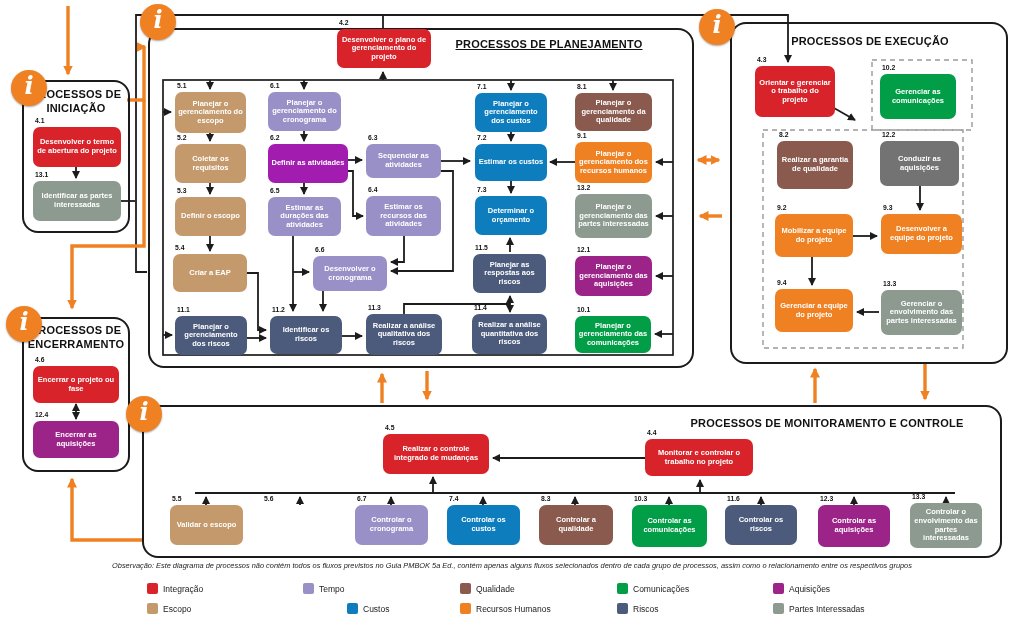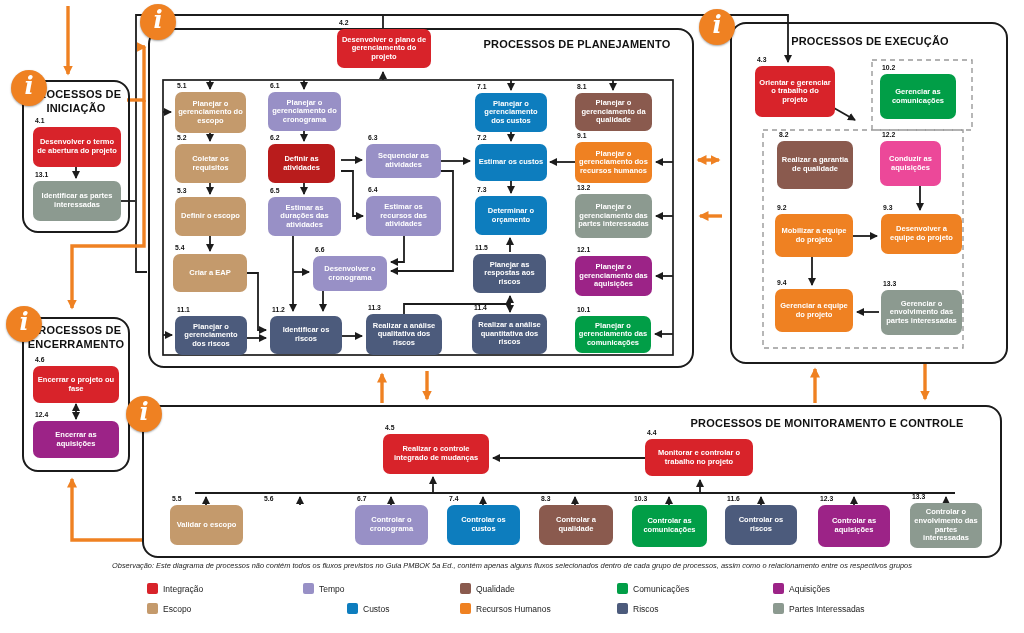--- a/index.html
+++ b/index.html
@@ -105,21 +105,21 @@
       <path d="M815,403 V369" fill="none" stroke="#ef8122" stroke-width="3.4" marker-end="url(#ar-o)"></path>
       <path d="M925,364 V399" fill="none" stroke="#ef8122" stroke-width="3.4" marker-end="url(#ar-o)"></path>
       <path d="M698,160 H719" fill="none" stroke="#ef8122" stroke-width="3.4" marker-end="url(#ar-o)" marker-start="url(#ar-o)"></path>
       <path d="M722,216 H700" fill="none" stroke="#ef8122" stroke-width="3.4" marker-end="url(#ar-o)"></path>
     </svg>
   <div class="note">Observação: Este diagrama de processos não contém todos os fluxos previstos no Guia PMBOK 5a Ed., contém apenas alguns fluxos selecionados dentro de cada grupo de processos, assim como o relacionamento entre os respectivos grupos</div>
 <div class="frame" style="left: 22px; top: 80px; width: 108px; height: 153px;"></div>
     <div class="group-title" style="left: 26px; top: 88px; width: 100px;">PROCESSOS DE
 INICIAÇÃO</div>
     <div class="frame" style="left: 148px; top: 28px; width: 546px; height: 340px;"></div>
-    <div class="group-title" style="left: 452px; top: 38px; width: 250px;">PROCESSOS DE PLANEJAMENTO</div>
+    <div class="group-title" style="left: 424px; top: 38px; width: 250px; text-decoration: underline;">PROCESSOS DE PLANEJAMENTO</div>
     <div class="frame" style="left: 730px; top: 22px; width: 278px; height: 342px;"></div>
     <div class="group-title" style="left: 760px; top: 35px; width: 220px;">PROCESSOS DE EXECUÇÃO</div>
     <div class="frame" style="left: 22px; top: 317px; width: 108px; height: 155px;"></div>
     <div class="group-title" style="left: 24px; top: 324px; width: 104px;">PROCESSOS DE
 ENCERRAMENTO</div>
     <div class="frame" style="left: 142px; top: 405px; width: 860px; height: 153px;"></div>
     <div class="group-title" style="left: 662px; top: 417px; width: 330px;">PROCESSOS DE MONITORAMENTO E CONTROLE</div>
     <div class="proc" style="left: 33px; top: 127px; width: 88px; height: 40px; background: rgb(216, 35, 42);">
       <span>Desenvolver o termo de abertura do projeto</span>
     </div>
@@ -145,21 +145,21 @@
     </div>
     <div class="pnum" style="left: 177px; top: 82px;">5.1</div>
     <div class="proc" style="left: 268px; top: 92px; width: 73px; height: 39px; background: rgb(152, 144, 198);">
       <span>Planejar o gerenciamento do cronograma</span>
     </div>
     <div class="pnum" style="left: 270px; top: 82px;">6.1</div>
     <div class="proc" style="left: 175px; top: 144px; width: 71px; height: 39px; background: rgb(196, 154, 108);">
       <span>Coletar os requisitos</span>
     </div>
     <div class="pnum" style="left: 177px; top: 134px;">5.2</div>
-    <div class="proc" style="left: 268px; top: 144px; width: 67px; height: 39px; background: #b91c1c;">
+    <div class="proc" style="left: 268px; top: 144px; width: 80px; height: 39px; background: #a21caf;">
       <span>Definir as atividades</span>
     </div>
     <div class="pnum" style="left: 270px; top: 134px;">6.2</div>
     <div class="proc" style="left: 366px; top: 144px; width: 75px; height: 34px; background: rgb(152, 144, 198);">
       <span>Sequenciar as atividades</span>
     </div>
     <div class="pnum" style="left: 368px; top: 134px;">6.3</div>
     <div class="proc" style="left: 175px; top: 197px; width: 71px; height: 39px; background: rgb(196, 154, 108);">
       <span>Definir o escopo</span>
     </div>
@@ -237,21 +237,21 @@
     </div>
     <div class="pnum" style="left: 757px; top: 56px;">4.3</div>
     <div class="proc" style="left: 880px; top: 74px; width: 76px; height: 45px; background: rgb(1, 158, 71);">
       <span>Gerenciar as comunicações</span>
     </div>
     <div class="pnum" style="left: 882px; top: 64px;">10.2</div>
     <div class="proc" style="left: 777px; top: 141px; width: 76px; height: 48px; background: rgb(138, 90, 78);">
       <span>Realizar a garantia de qualidade</span>
     </div>
     <div class="pnum" style="left: 779px; top: 131px;">8.2</div>
-    <div class="proc" style="left: 880px; top: 141px; width: 61px; height: 45px; background: #ec4899; align-items: center;">
+    <div class="proc" style="left: 880px; top: 141px; width: 79px; height: 45px; background: #737373; align-items: center;">
       <span>Conduzir as aquisições</span>
     </div>
     <div class="pnum" style="left: 882px; top: 131px;">12.2</div>
     <div class="proc" style="left: 775px; top: 214px; width: 78px; height: 43px; background: rgb(239, 129, 34);">
       <span>Mobilizar a equipe do projeto</span>
     </div>
     <div class="pnum" style="left: 777px; top: 204px;">9.2</div>
     <div class="proc" style="left: 881px; top: 214px; width: 81px; height: 40px; background: rgb(239, 129, 34);">
       <span>Desenvolver a equipe do projeto</span>
     </div>

